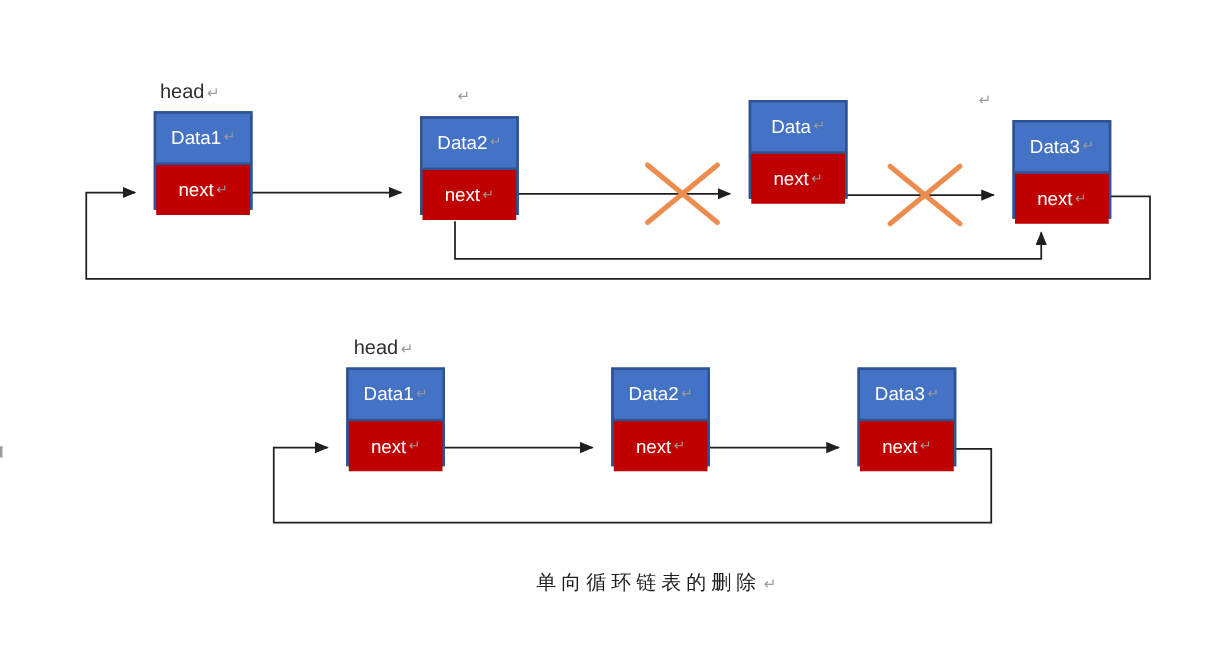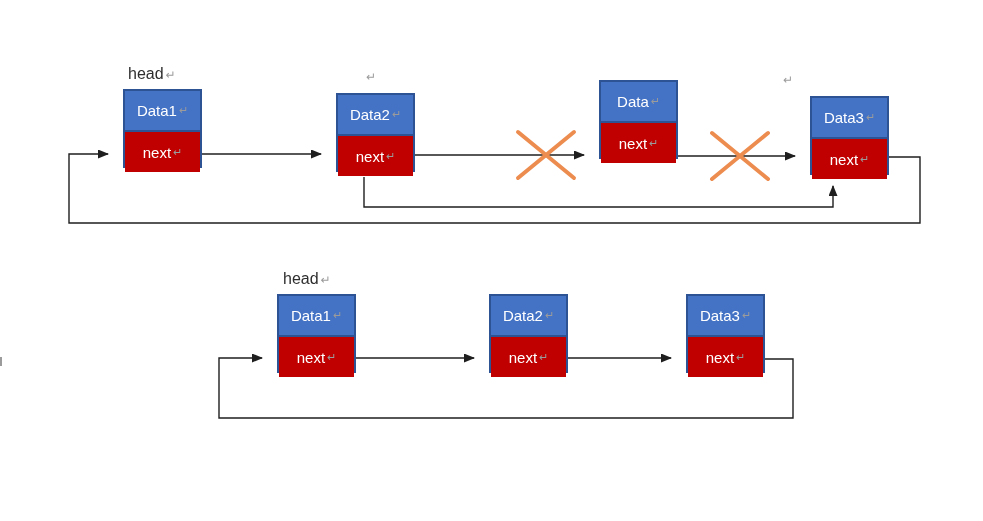--- a/index.html
+++ b/index.html
@@ -194,16 +194,17 @@
     <div class="cell data">
         <span>Data3</span>
         <span class="mark">↵</span>
       </div>
     <div class="cell next">
         <span>next</span>
         <span class="mark">↵</span>
       </div>
   </div>
 
+  <div class="caption"><span>单向循环链表的删除</span><span class="mark">↵</span></div>
 
   <div class="edge-clip"></div>
 
 </div>
 
 </body></html>

